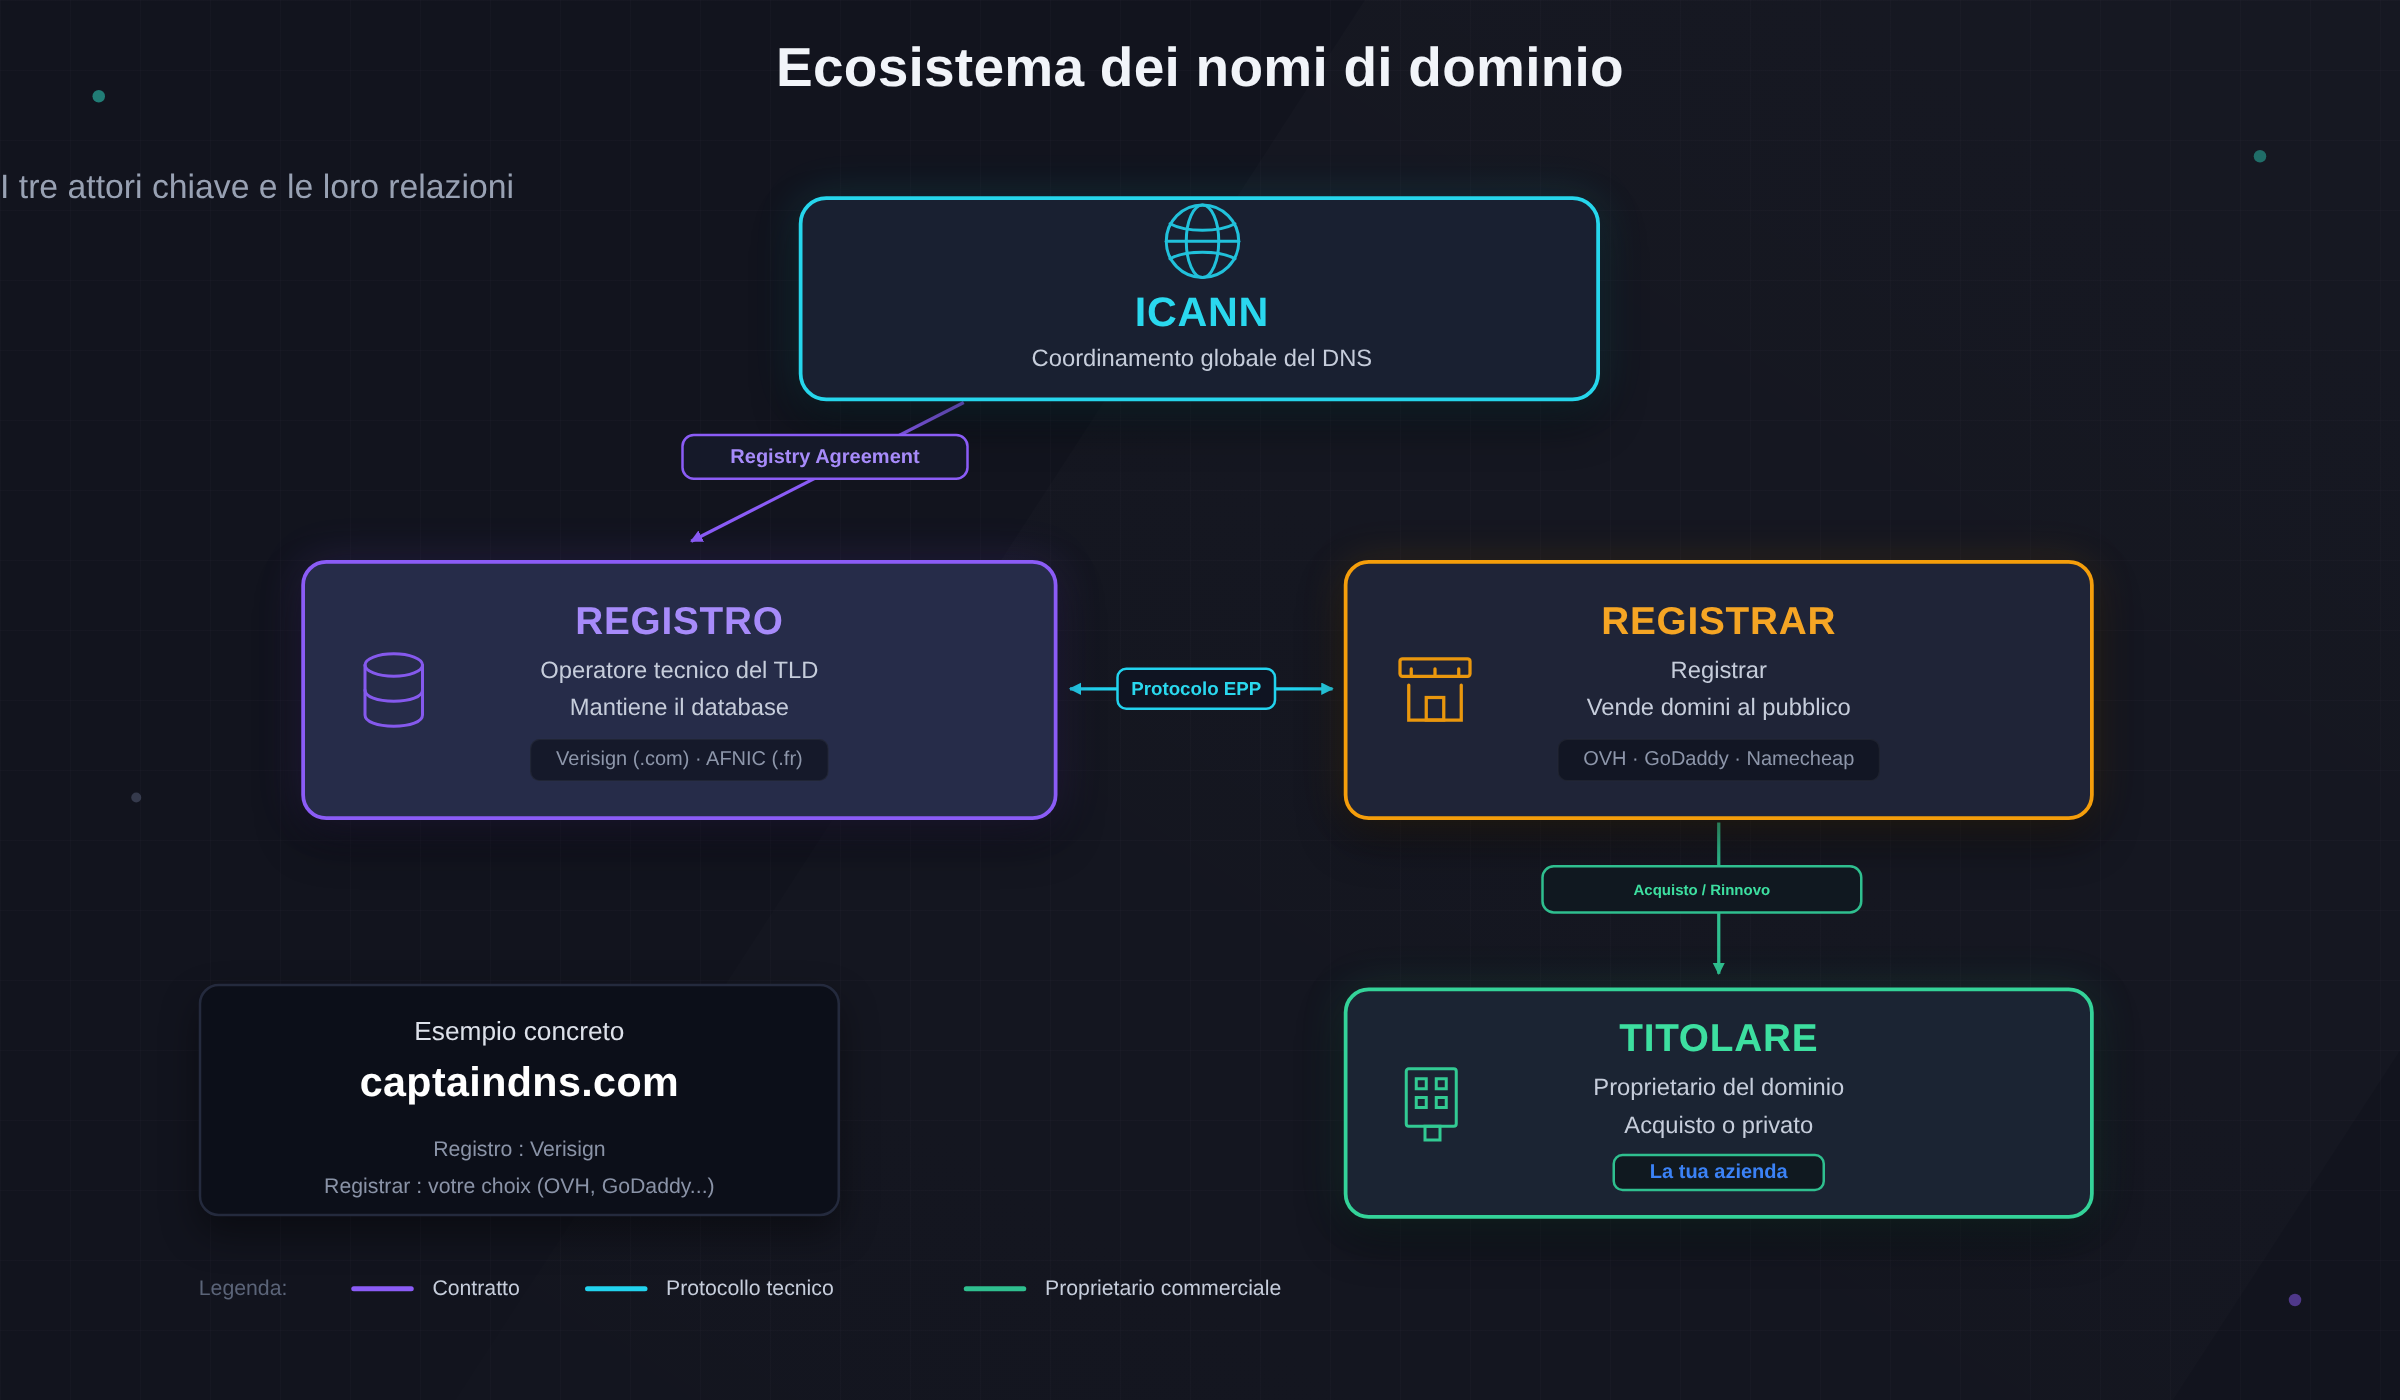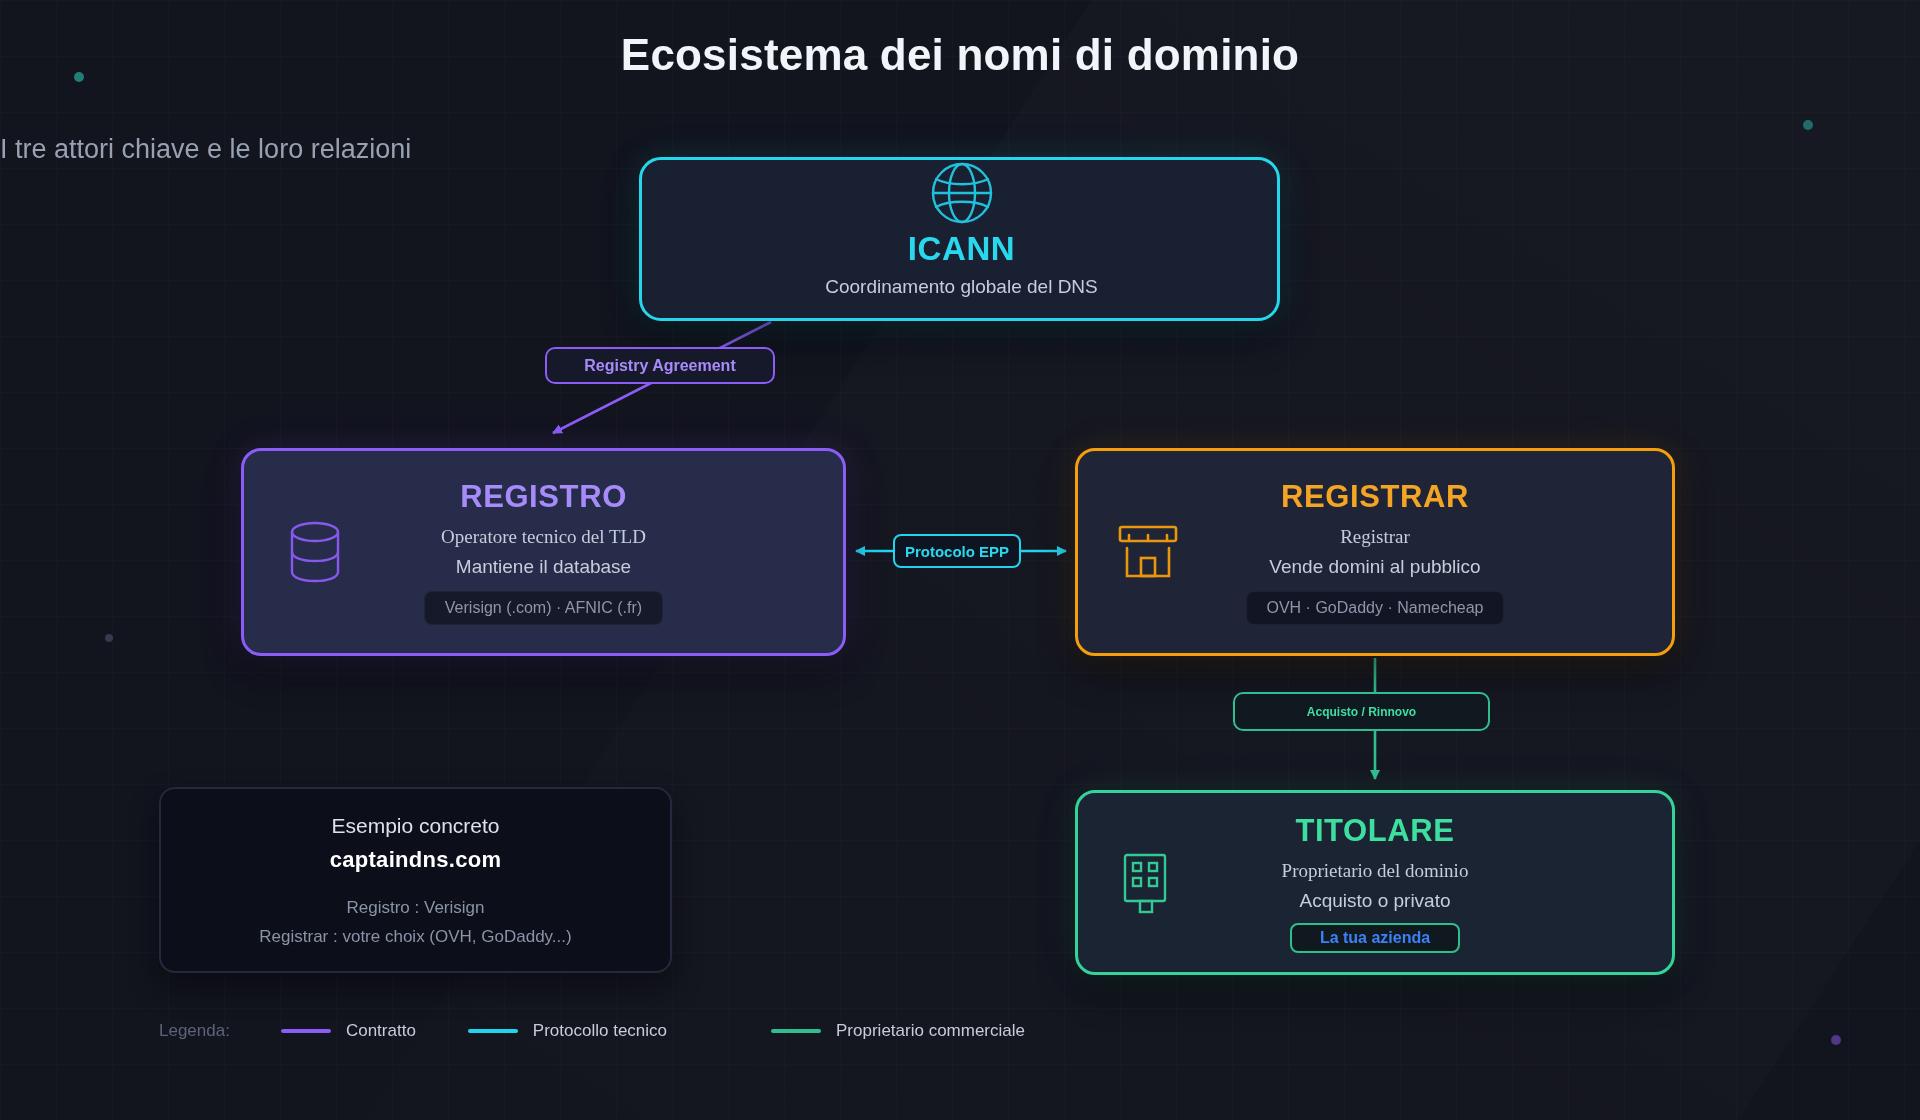--- a/index.html
+++ b/index.html
@@ -58,21 +58,21 @@
   .root-badge-value{ font-size:21px; font-weight:bold; color:#2ad8ee; }
 
   
   .side-icon{ position:absolute; top:50%; transform:translateY(-50%); line-height:0; }
   .node-center{
     position:relative; height:100%; display:flex; flex-direction:column;
     align-items:center; justify-content:center; text-align:center;
   }
   .node-title{ font-size:31px; font-weight:bold; letter-spacing:.6px; }
   .node-line{ font-size:19px; color:#c6cddb; }
-  .node-line.first{ margin-top:11px;font-family:Liberation Serif, serif; }
+  .node-line.first{ margin-top:11px; }
   .node-line + .node-line{ margin-top:8px; }
   .gray-pill{
     margin-top:13px; background:rgba(11,14,24,.62);
     border:1px solid rgba(255,255,255,.05); border-radius:8px;
     padding:7px 20px; font-size:16px; color:#8d96aa;
   }
 
   .registro{
     left:241px; top:448px; width:605px; height:208px; border-radius:20px;
     background:#262c49; border:3px solid #8b5cf6;
@@ -102,21 +102,21 @@
   }
 
   
   .example{
     position:absolute; left:159px; top:787px; width:513px; height:186px; z-index:2;
     background:#0c0f19; border:2px solid #242a3d; border-radius:16px;
     text-align:center; padding-top:25px;
     box-shadow:0 14px 30px rgba(0,0,0,.4);
   }
   .example-heading{ font-size:21px; color:#dde1ea; }
-  .example-domain{ margin-top:9px; font-size:22px; font-weight:bold; color:#ffffff; letter-spacing:.3px; }
+  .example-domain{ margin-top:9px; font-size:33px; font-weight:bold; color:#ffffff; letter-spacing:.3px; }
   .example-line{ font-size:17px; color:#8a93a7; }
   .example-line.first{ margin-top:25px; }
   .example-line + .example-line{ margin-top:9px; }
 
   
   .conn{
     position:absolute; z-index:5; display:flex; align-items:center; justify-content:center;
     font-weight:bold; border-radius:10px;
   }
   .conn-registry{

